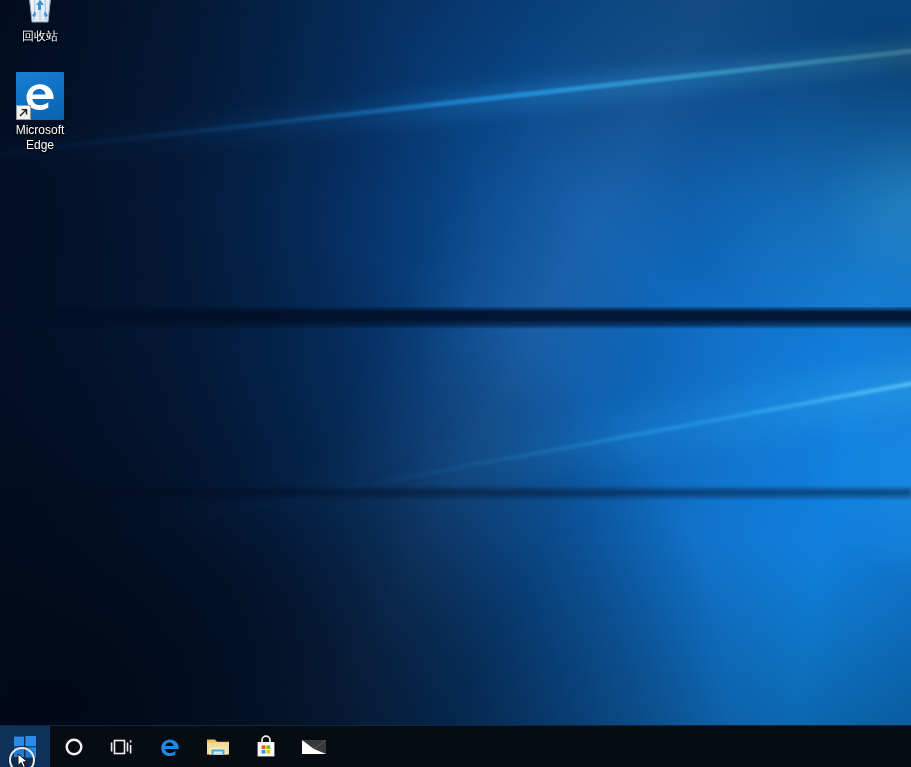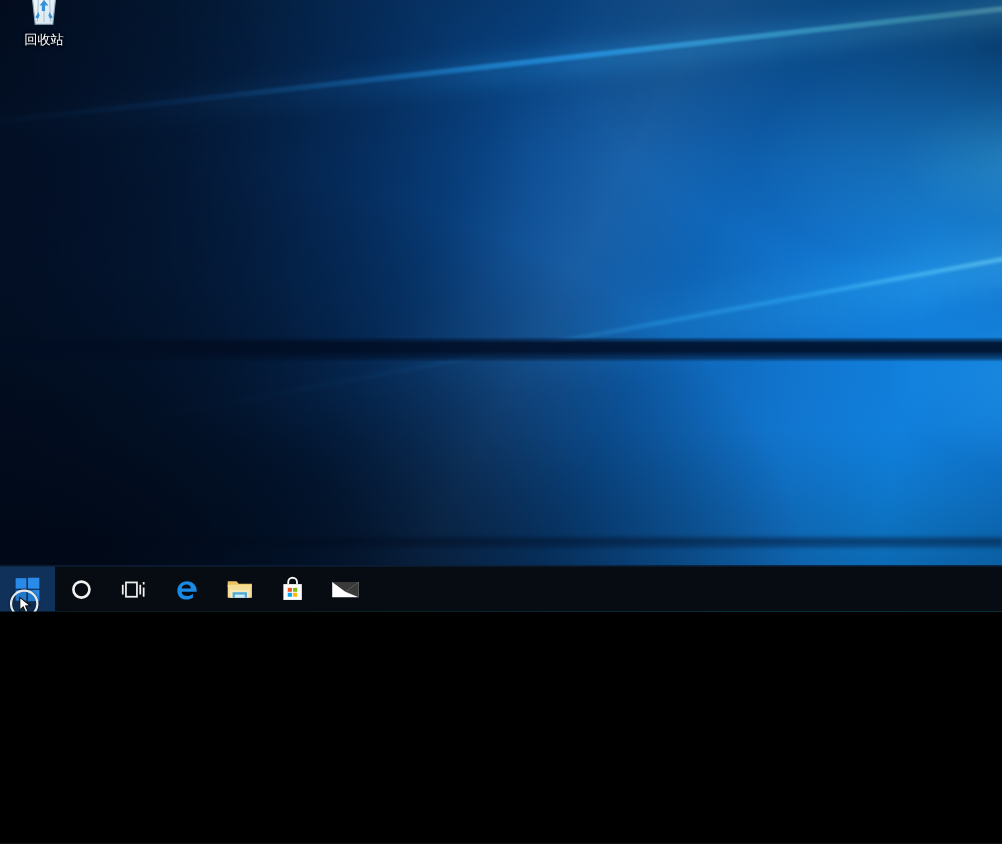--- a/index.html
+++ b/index.html
@@ -4,23 +4,23 @@
 <style>
   * { margin:0; padding:0; box-sizing:border-box; }
   html, body {
     width:911px; height:767px; overflow:hidden;
     font-family:"Liberation Sans", sans-serif;
     background:#000;
   }
 
   #desktop {
     position:relative;
-    width:911px; height:556px;
+    width:911px; height:767px;
     overflow:hidden;
-    background:#14532d;
+    background:#7f1d1d;
   }
 
   
   .wall-layer { position:absolute; inset:0; }
 
   
   .wall-base {
     background:
       linear-gradient(100deg,
         #021129 0%,
@@ -264,20 +264,38 @@
         <g fill="#2e8fd6" opacity=".95">
           <path d="M24 22 l4 5 -3 0 0 5 -3 0 0 -5 -2 0 Z"></path>
           <path d="M19 33 l-3 5 2.5 1 1.5 -2.6 Z"></path>
           <path d="M29 33 l3 5 -2.5 1 -1.5 -2.6 Z"></path>
         </g>
       </svg>
     </div>
     <span class="desk-label">回收站</span>
   </div>
 
+  <div class="desk-icon" id="icon-edge">
+    <div class="glyph-wrap">
+      <div class="edge-tile">
+        <div class="edge-e">
+          <svg width="40" height="40" viewBox="0 0 40 40">
+            <path d="M33.6 21.9c0-8.2-5.9-13.6-13.5-13.6-7.7 0-13.6 5.7-13.6 13.3 0 7.4 5.3 12.4 12.6 12.4 3.6 0 6.8-1 9.2-2.6v-5.2c-2.3 1.8-5.2 2.9-8.2 2.9-4.3 0-7.3-2.3-7.7-6.1h21.1c.1-.4.1-.8.1-1.1zM12.5 18.6c.6-3.4 3.2-5.6 6.8-5.6 3.6 0 6 2.2 6.2 5.6H12.5z" fill="#ffffff"></path>
+          </svg>
+        </div>
+        <span class="shortcut-arrow">
+          <svg width="11" height="11" viewBox="0 0 11 11">
+            <path d="M2.5 8.5 L8 3 M4.4 2.6 L8.5 2.6 L8.5 6.7" stroke="#1b1b1b" stroke-width="1.4" fill="none" stroke-linecap="square"></path>
+          </svg>
+        </span>
+      </div>
+    </div>
+    <span class="desk-label">Microsoft</span>
+    <span class="desk-label">Edge</span>
+  </div>
 
   <div id="taskbar">
 
     <div class="tb-btn" id="tb-start">
       <svg class="tb-ico" width="22" height="22" viewBox="0 0 22 22">
         <rect x="0" y="0.6" width="10" height="9.6" fill="#2a8ae8"></rect>
         <rect x="11.4" y="0" width="10.6" height="10.2" fill="#2a8ae8"></rect>
         <rect x="0" y="11.5" width="10" height="9.6" fill="#2a8ae8"></rect>
         <rect x="11.4" y="11.3" width="10.6" height="10.3" fill="#2a8ae8"></rect>
       </svg>

